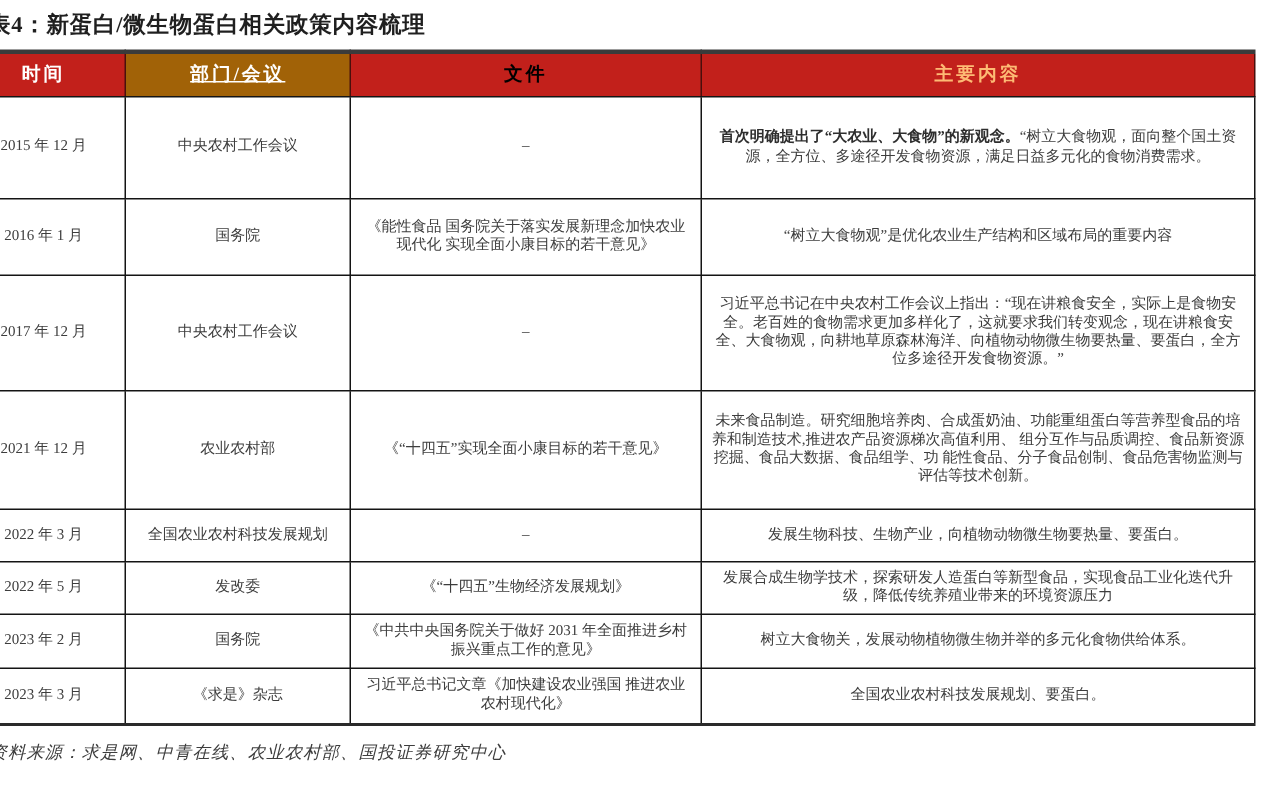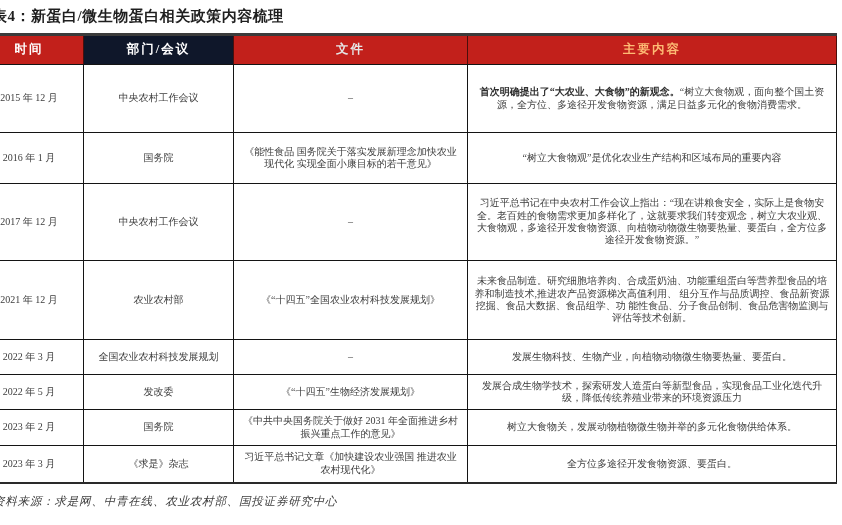--- a/index.html
+++ b/index.html
@@ -92,48 +92,48 @@
   <table class="policy" style="border-top-color: rgb(59, 59, 59);">
     <colgroup>
       <col style="width:109px">
       <col style="width:150px">
       <col style="width:234px">
       <col style="width:369px">
     </colgroup>
     <thead>
       <tr>
         <th style="background: rgb(194, 32, 27); color: rgb(255, 255, 255);">时间</th>
-        <th style="background: #0f172a; color: rgb(255, 255, 255);">部门/会议</th>
-        <th style="background: rgb(194, 32, 27); color: #e5e5e5;">文件</th>
+        <th style="background: #a16207; color: rgb(255, 255, 255); text-decoration: underline;">部门/会议</th>
+        <th style="background: rgb(194, 32, 27); color: #000000;">文件</th>
         <th style="background: rgb(194, 32, 27); color: #fdba74;">主要内容</th>
       </tr>
     </thead>
     <tbody>
       <tr class="r1">
         <td>2015 年 12 月</td>
         <td>中央农村工作会议</td>
         <td>–</td>
         <td class="just"><span class="bold-run">首次明确提出了“大农业、大食物”的新观念。</span><span>“树立大食物观，面向整个国土资源，全方位、多途径开发食物资源，满足日益多元化的食物消费需求。</span></td>
       </tr>
       <tr class="r2">
         <td>2016 年 1 月</td>
         <td>国务院</td>
         <td>《能性食品 国务院关于落实发展新理念加快农业现代化 实现全面小康目标的若干意见》</td>
         <td>“树立大食物观”是优化农业生产结构和区域布局的重要内容</td>
       </tr>
       <tr class="r3">
         <td>2017 年 12 月</td>
         <td>中央农村工作会议</td>
         <td>–</td>
-        <td class="just">习近平总书记在中央农村工作会议上指出：“现在讲粮食安全，实际上是食物安全。老百姓的食物需求更加多样化了，这就要求我们转变观念，树立大农业观、大食物观，多途径开发食物资源、向植物动物微生物要热量、要蛋白，全方位多途径开发食物资源。”</td>
+        <td class="just">习近平总书记在中央农村工作会议上指出：“现在讲粮食安全，实际上是食物安全。老百姓的食物需求更加多样化了，这就要求我们转变观念，现在讲粮食安全、大食物观，向耕地草原森林海洋、向植物动物微生物要热量、要蛋白，全方位多途径开发食物资源。”</td>
       </tr>
       <tr class="r4">
         <td>2021 年 12 月</td>
         <td>农业农村部</td>
-        <td>《“十四五”全国农业农村科技发展规划》</td>
+        <td>《“十四五”实现全面小康目标的若干意见》</td>
         <td class="just">未来食品制造。研究细胞培养肉、合成蛋奶油、功能重组蛋白等营养型食品的培养和制造技术,推进农产品资源梯次高值利用、 组分互作与品质调控、食品新资源挖掘、食品大数据、食品组学、功 能性食品、分子食品创制、食品危害物监测与评估等技术创新。</td>
       </tr>
       <tr class="r5">
         <td>2022 年 3 月</td>
         <td>全国农业农村科技发展规划</td>
         <td>–</td>
         <td class="just">发展生物科技、生物产业，向植物动物微生物要热量、要蛋白。</td>
       </tr>
       <tr class="r6">
         <td>2022 年 5 月</td>
@@ -144,20 +144,20 @@
       <tr class="r7">
         <td>2023 年 2 月</td>
         <td>国务院</td>
         <td>《中共中央国务院关于做好 2031 年全面推进乡村振兴重点工作的意见》</td>
         <td class="just">树立大食物关，发展动物植物微生物并举的多元化食物供给体系。</td>
       </tr>
       <tr class="r8">
         <td>2023 年 3 月</td>
         <td>《求是》杂志</td>
         <td>习近平总书记文章《加快建设农业强国 推进农业农村现代化》</td>
-        <td>全方位多途径开发食物资源、要蛋白。</td>
+        <td>全国农业农村科技发展规划、要蛋白。</td>
       </tr>
     </tbody>
   </table>
 
   <div class="source-note">资料来源：求是网、中青在线、农业农村部、国投证券研究中心</div>
 
 </div>
 
 </body></html>

